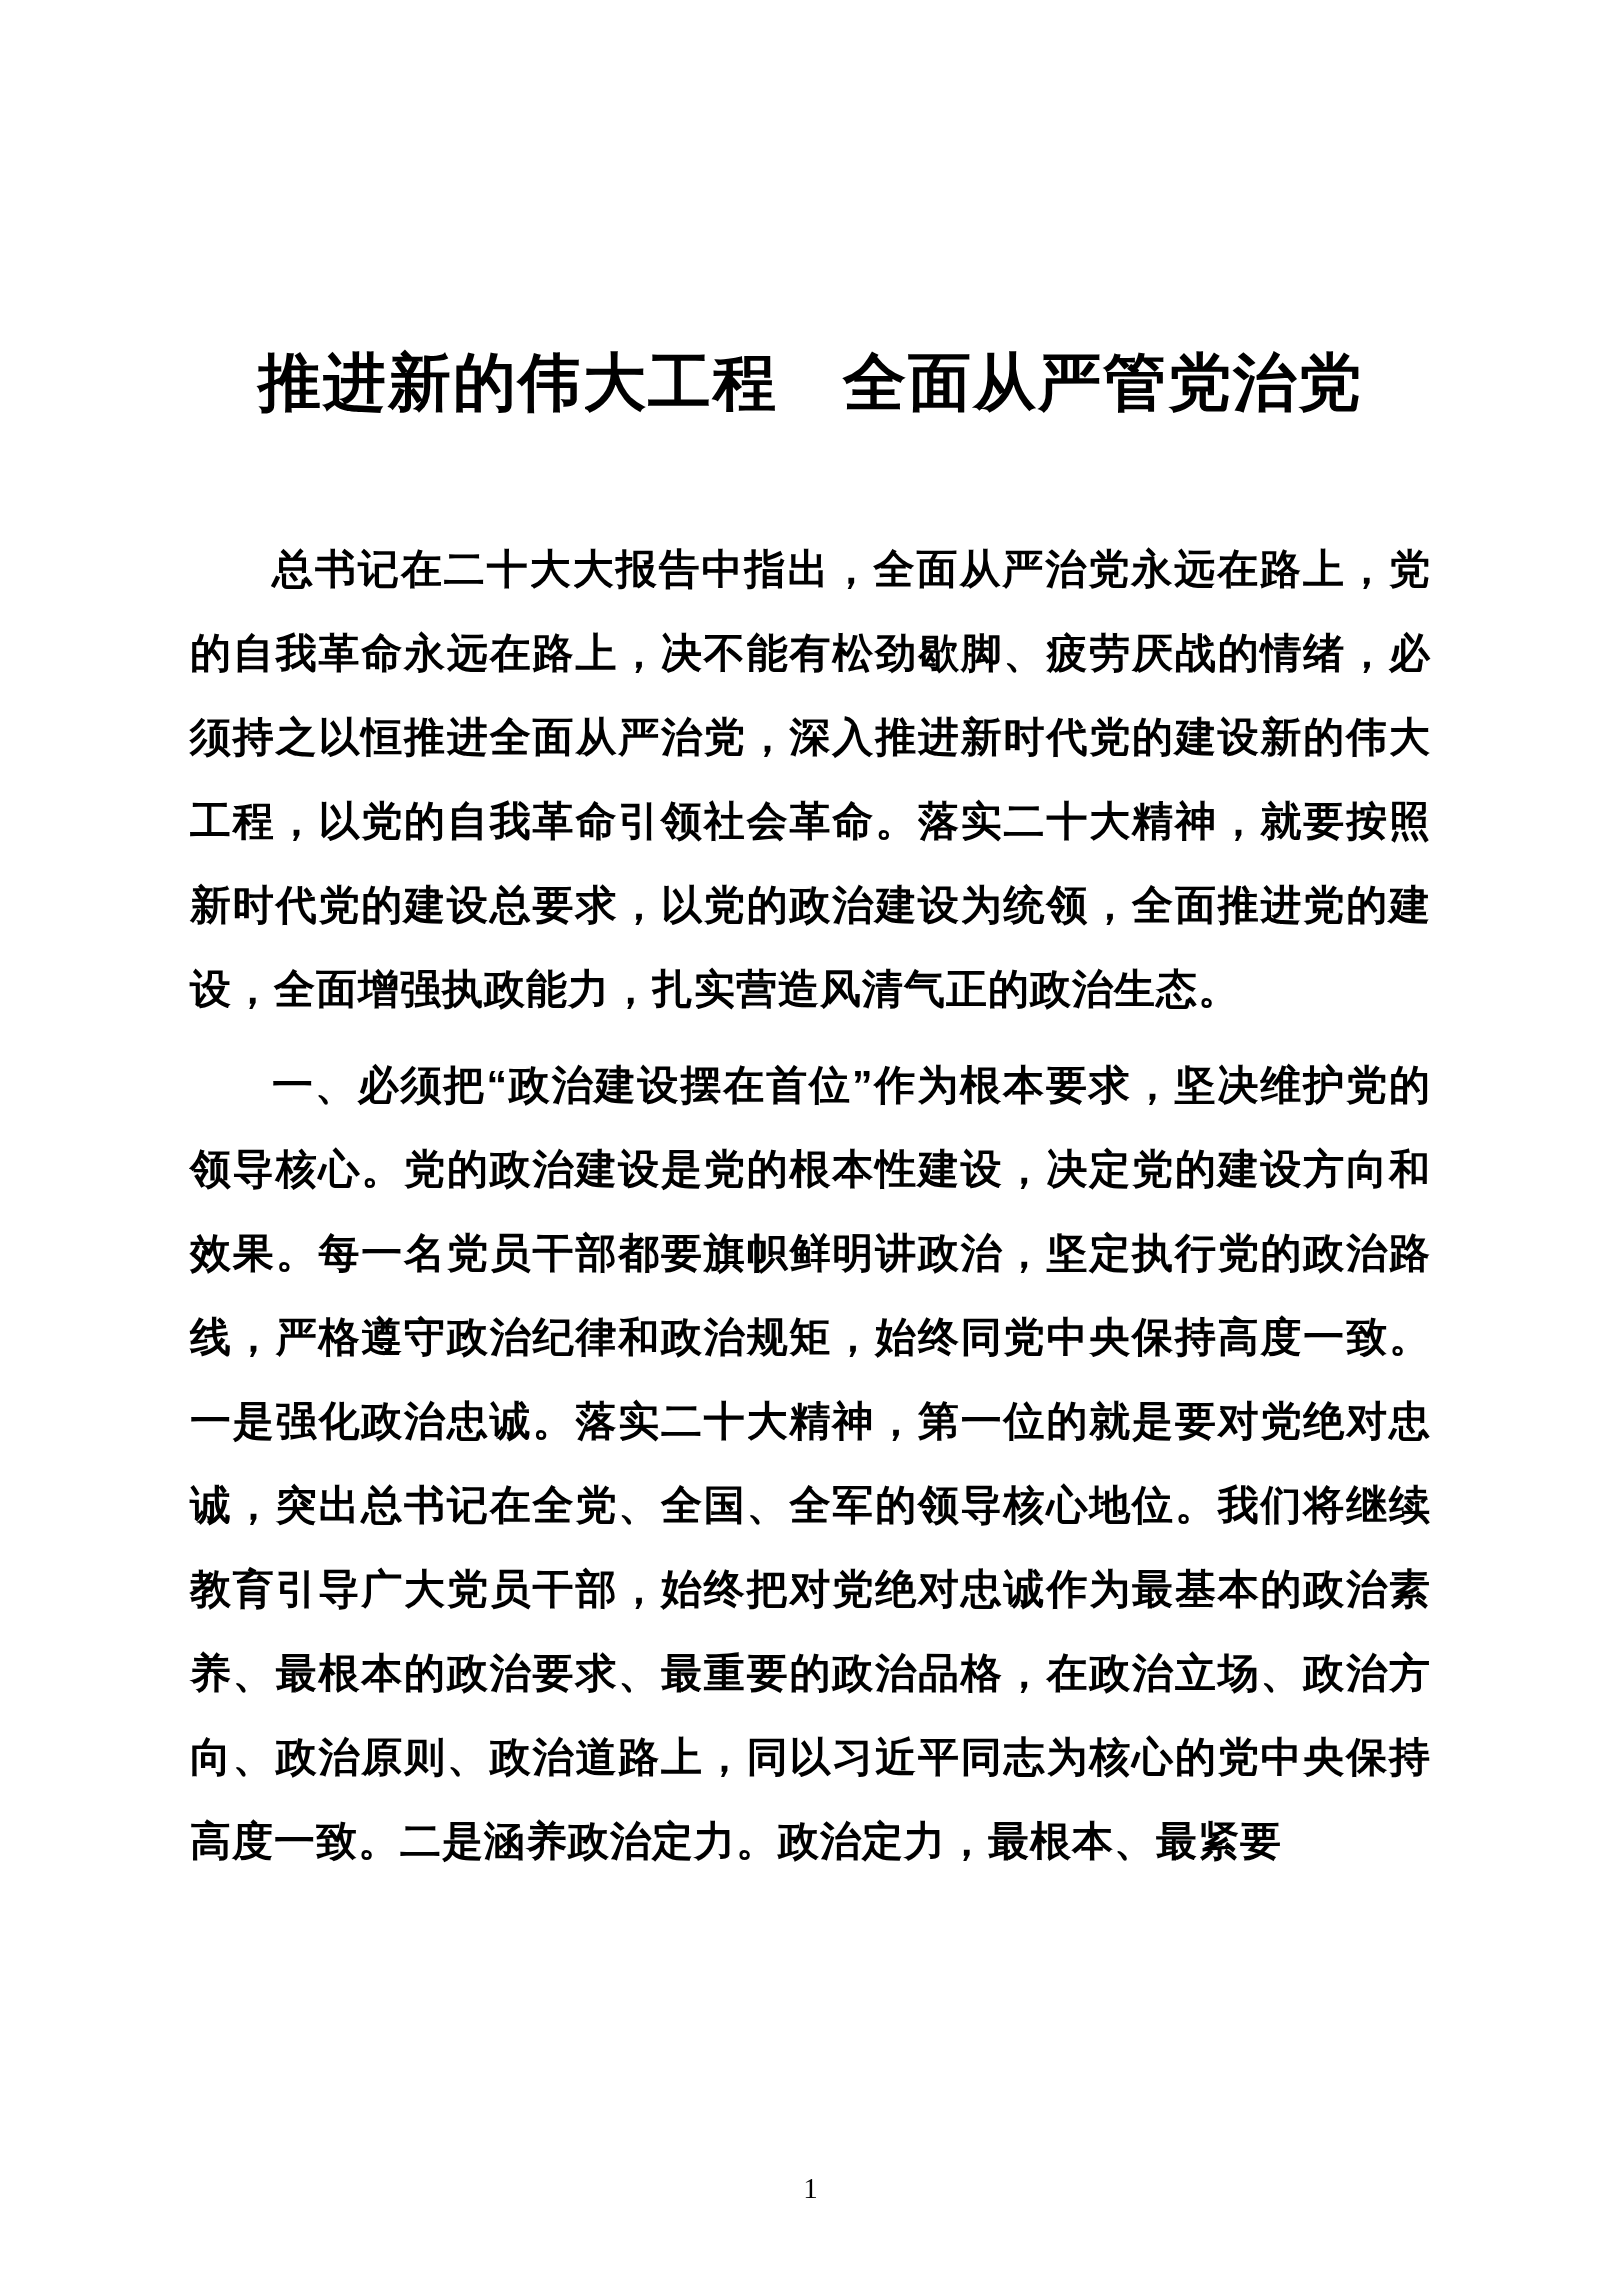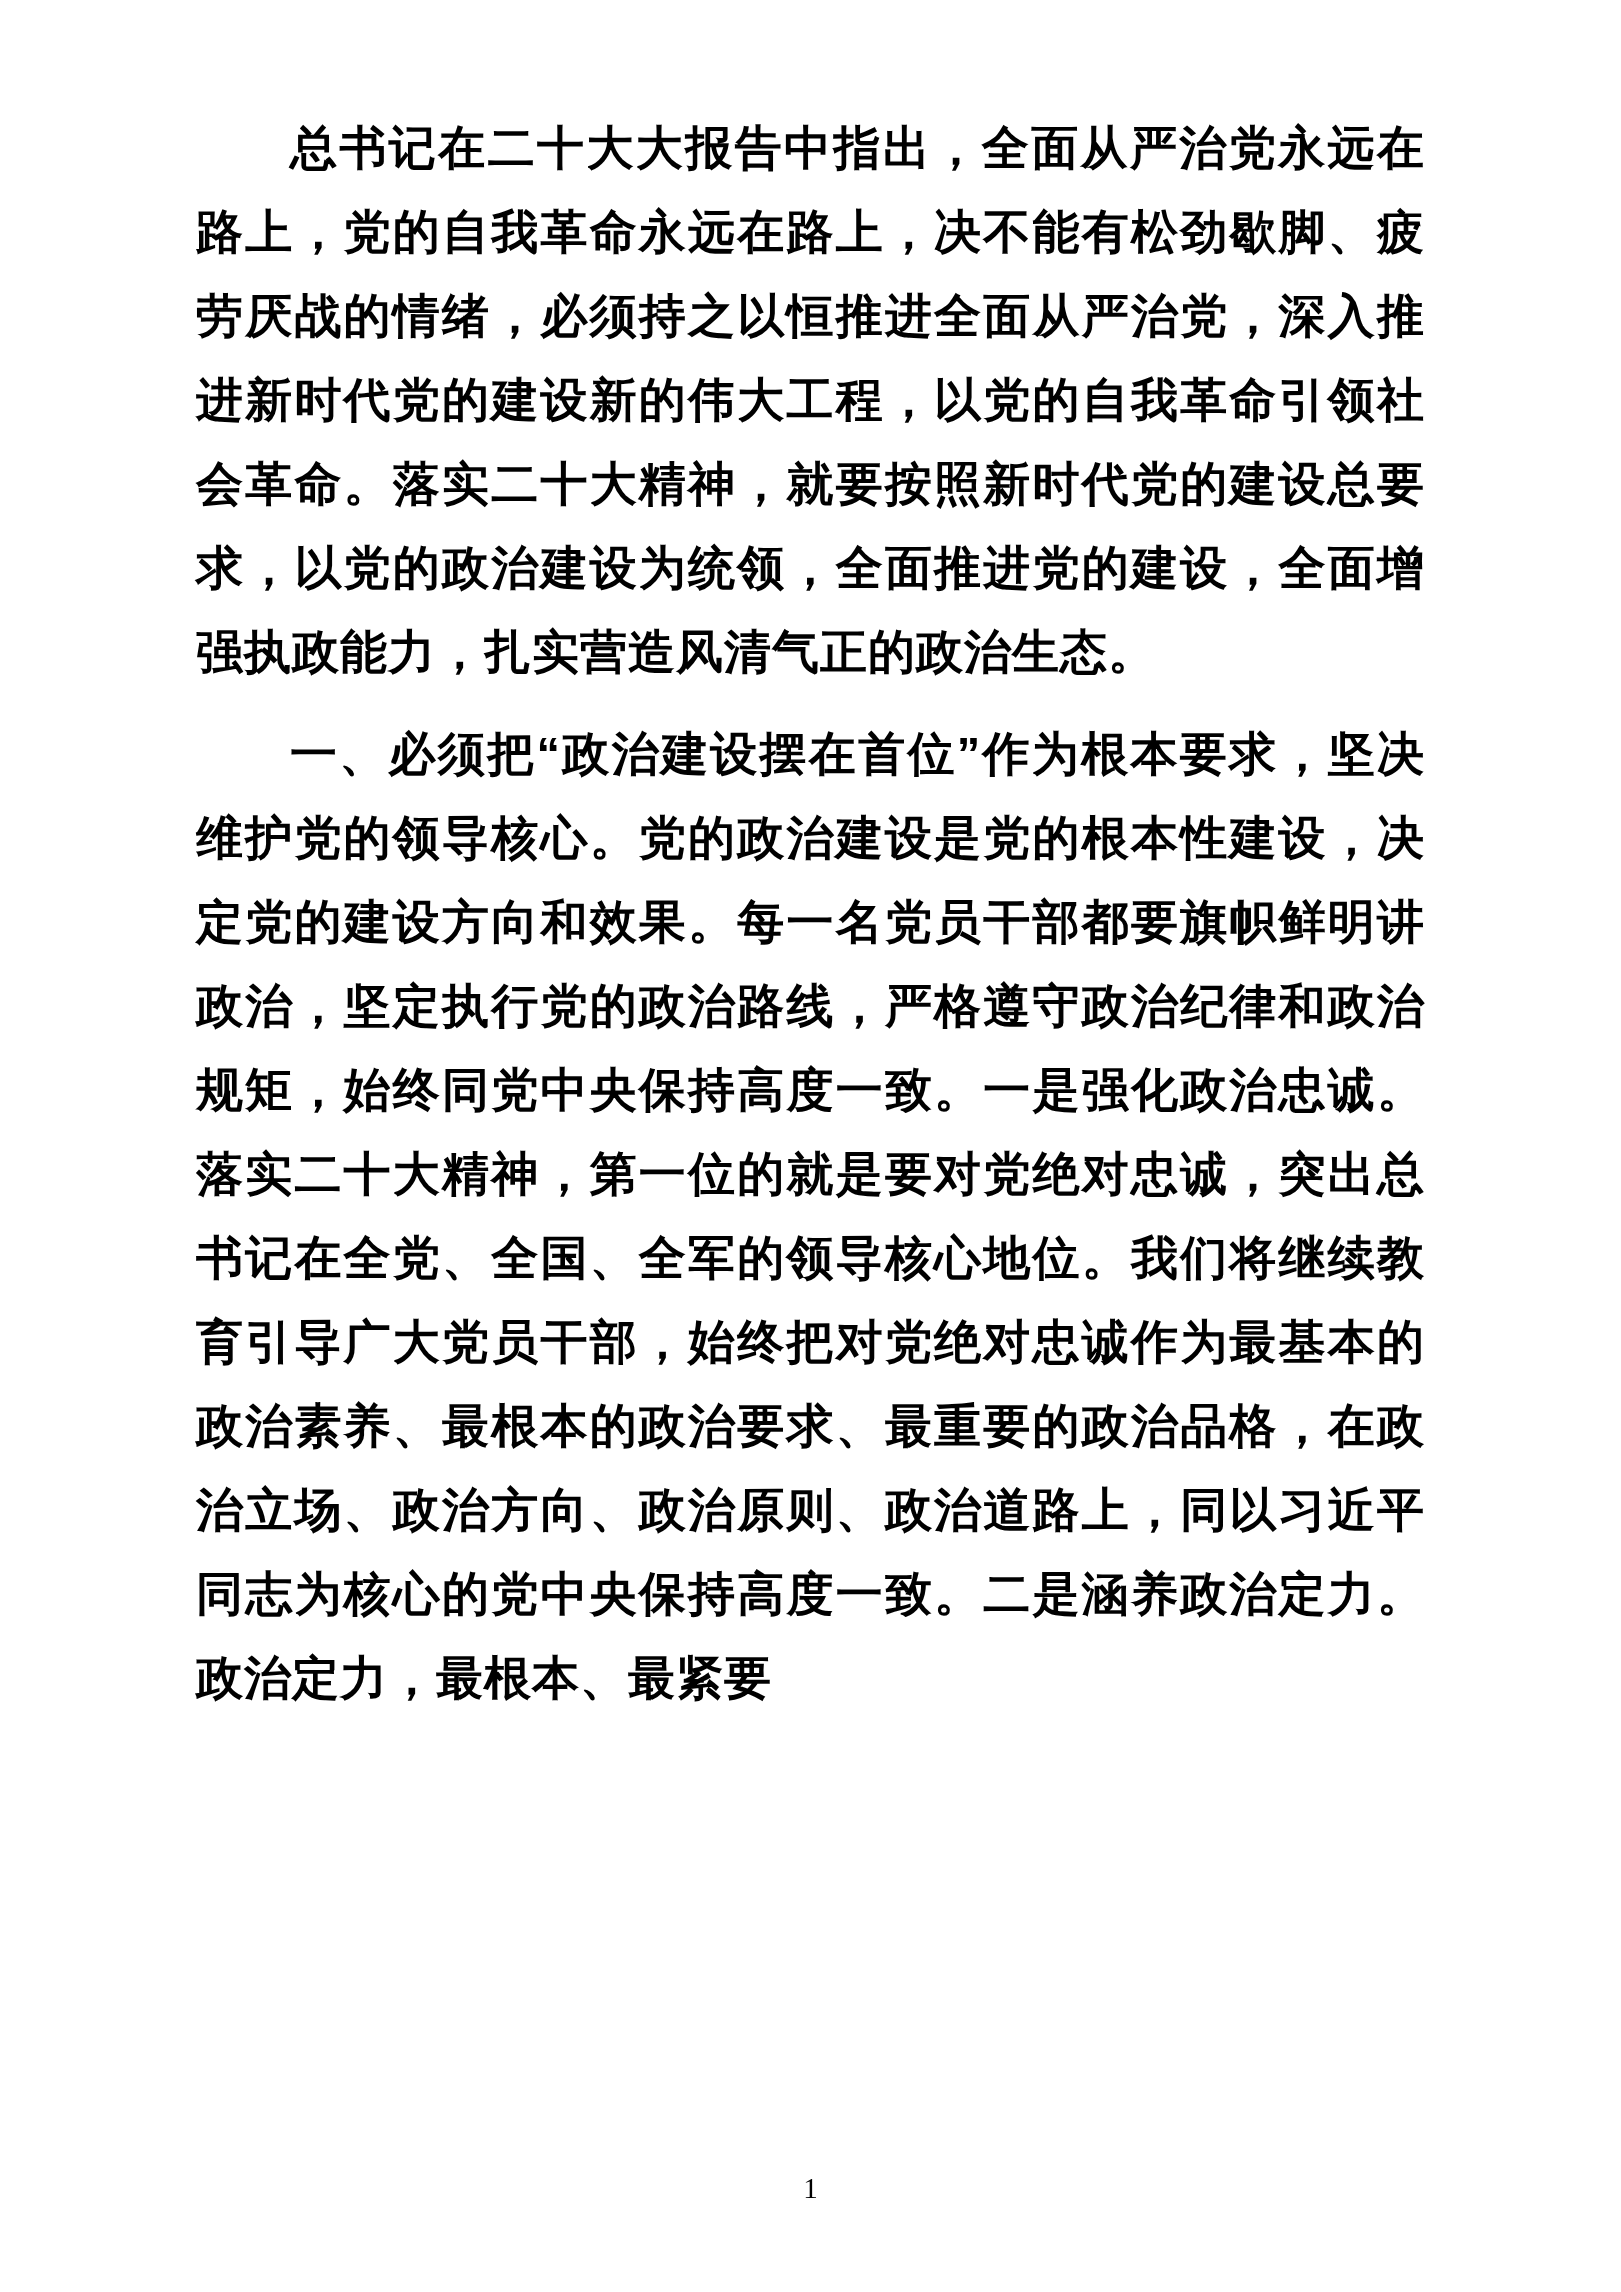--- a/index.html
+++ b/index.html
@@ -22,22 +22,22 @@
     text-align: center;
     font-size: 63px;
     font-weight: 700;
     letter-spacing: 2px;
     line-height: 1.2;
   }
   .doc-body {
     margin: 106px 178px 0 178px;
   }
   .doc-body p {
-    margin: 18px;
-    font-size: 47px;
+    margin: 12px;
+    font-size: 41px;
     font-weight: 700;
     line-height: 84px;
     text-align: justify;
     text-justify: inter-ideograph;
     text-indent: 2em;
     letter-spacing: 1px;
   }
   .page-number {
     position: absolute;
     bottom: 88px;
@@ -47,20 +47,21 @@
     font-size: 29px;
     font-weight: 400;
     font-family: "Liberation Serif", serif;
   }
 </style>
 </head>
 <body>
 
 <div class="page">
 
+  <div class="doc-title">推进新的伟大工程　全面从严管党治党</div>
 
   <div class="doc-body">
     <p>总书记在二十大大报告中指出，全面从严治党永远在路上，党的自我革命永远在路上，决不能有松劲歇脚、疲劳厌战的情绪，必须持之以恒推进全面从严治党，深入推进新时代党的建设新的伟大工程，以党的自我革命引领社会革命。落实二十大精神，就要按照新时代党的建设总要求，以党的政治建设为统领，全面推进党的建设，全面增强执政能力，扎实营造风清气正的政治生态。</p>
     <p>一、必须把“政治建设摆在首位”作为根本要求，坚决维护党的领导核心。党的政治建设是党的根本性建设，决定党的建设方向和效果。每一名党员干部都要旗帜鲜明讲政治，坚定执行党的政治路线，严格遵守政治纪律和政治规矩，始终同党中央保持高度一致。一是强化政治忠诚。落实二十大精神，第一位的就是要对党绝对忠诚，突出总书记在全党、全国、全军的领导核心地位。我们将继续教育引导广大党员干部，始终把对党绝对忠诚作为最基本的政治素养、最根本的政治要求、最重要的政治品格，在政治立场、政治方向、政治原则、政治道路上，同以习近平同志为核心的党中央保持高度一致。二是涵养政治定力。政治定力，最根本、最紧要</p>
   </div>
 
   <div class="page-number">1</div>
 
 </div>
 

